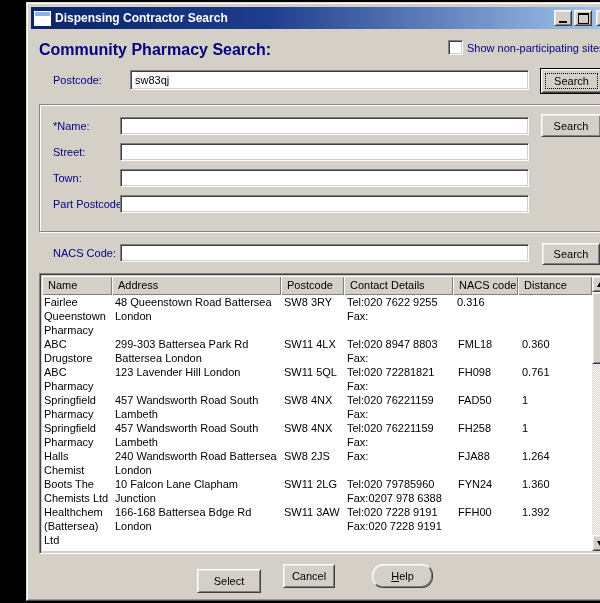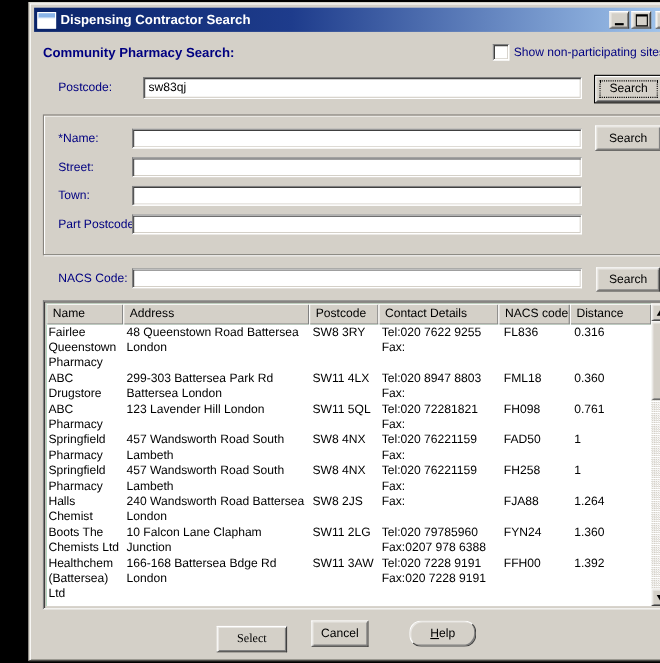--- a/index.html
+++ b/index.html
@@ -13,21 +13,21 @@
   .title-icon .ti-body{flex:1;background:#fff;}
   .title-text{color:#fff;font-weight:bold;font-size:12px;padding-left:4px;flex:1;white-space:nowrap;overflow:hidden;}
   .win-btns{display:flex;gap:2px;align-items:center;}
   .win-btn{width:16px;height:14px;background:#d4d0c8;border:1px solid;border-color:#ffffff #404040 #404040 #ffffff;box-shadow:inset 1px 1px 0 #e8e6e2,inset -1px -1px 0 #808080;display:flex;align-items:center;justify-content:center;position:relative;}
   .win-btn.close{margin-left:2px;}
   .glyph-min{width:8px;height:2px;background:#000;margin-top:7px;}
   .glyph-max{width:9px;height:8px;border:1px solid #000;border-top-width:2px;}
   .glyph-x{font-size:9px;font-weight:bold;line-height:1;font-family:"DejaVu Sans",sans-serif;}
 
   
-  .heading{position:absolute;left:12px;top:38px;color:#000080;font-weight:bold;font-size:12px;}
+  .heading{position:absolute;left:12px;top:38px;color:#000080;font-weight:bold;font-size:16px;}
   .lbl{position:absolute;color:#000080;white-space:nowrap;}
   #lbl-checkbox{left:440px;top:39px;}
   #lbl-postcode{left:26px;top:71px;}
   #lbl-name{left:26px;top:117px;}
   #lbl-street{left:26px;top:143px;}
   #lbl-town{left:26px;top:169px;}
   #lbl-part{left:26px;top:195px;}
   #lbl-nacs{left:26px;top:244px;}
 
   
@@ -46,21 +46,21 @@
   .groupbox{position:absolute;left:12px;top:101px;width:569px;height:126px;border:1px solid #87847e;box-shadow:1px 1px 0 #ffffff,inset 1px 1px 0 #ffffff;}
 
   
   .btn{position:absolute;display:flex;align-items:center;justify-content:center;background:#d4d0c8;border:1px solid;border-color:#ffffff #404040 #404040 #ffffff;box-shadow:inset 1px 1px 0 #e8e6e2,inset -1px -1px 0 #808080;font-size:11px;color:#000;cursor:default;box-sizing:border-box;}
   .btn span{display:block;}
   .btn-default{border:1px solid #000;box-shadow:inset 1px 1px 0 #ffffff,inset -1px -1px 0 #404040,inset 2px 2px 0 #dcd9d2,inset -2px -2px 0 #808080;position:absolute;}
   .btn-default::after{content:"";position:absolute;inset:4px;border:1px dotted #000;}
   #btn-search-postcode{left:513px;top:65px;width:63px;height:26px;}
   #btn-search-name{left:514px;top:111px;width:60px;height:23px;}
   #btn-search-nacs{left:515px;top:240px;width:58px;height:22px;}
-  #btn-select{left:170px;top:566px;width:64px;height:24px;font-family:Liberation Serif, serif;}
+  #btn-select{left:170px;top:566px;width:64px;height:24px;}
   #btn-cancel{left:256px;top:561px;width:52px;height:24px;}
   #btn-help{left:345px;top:561px;width:61px;height:24px;border-radius:11px;}
   .uf::first-letter{text-decoration:underline;}
 
   
   .listbox{position:absolute;left:12px;top:270px;width:572px;height:281px;border:1px solid;border-color:#808080 #ffffff #ffffff #808080;box-shadow:inset 1px 1px 0 #404040,inset -1px -1px 0 #d4d0c8;background:#d4d0c8;box-sizing:border-box;}
   .list-inner{position:absolute;inset:2px;display:flex;background:#fff;overflow:hidden;}
   .list-main{flex:1;display:flex;flex-direction:column;overflow:hidden;background:#15803d;}
   .hrow{display:grid;grid-template-columns:70px 169px 63px 109px 65px 1fr;flex:0 0 19px;height:19px;background:#d4d0c8;}
   .hcell{padding:3px 0 0 6px;box-shadow:inset 1px 1px 0 #ffffff,inset -1px -1px 0 #808080;white-space:nowrap;overflow:hidden;font-size:11px;}
@@ -148,21 +148,20 @@
             </div>
           <div class="list-body">
               <div class="trow">
                 <div class="tcell c0">Fairlee Queenstown Pharmacy</div>
                 <div class="tcell c1">48 Queenstown Road Battersea London</div>
                 <div class="tcell c2">SW8 3RY</div>
                 <div class="tcell c3">
                   <div>Tel:020 7622 9255</div>
                   <div>Fax:</div>
                 </div>
-                <div class="tcell c4">FL836</div>
                 <div class="tcell c5">0.316</div>
               </div>
               <div class="trow">
                 <div class="tcell c0">ABC Drugstore</div>
                 <div class="tcell c1">299-303 Battersea Park Rd Battersea London</div>
                 <div class="tcell c2">SW11 4LX</div>
                 <div class="tcell c3">
                   <div>Tel:020 8947 8803</div>
                   <div>Fax:</div>
                 </div>

